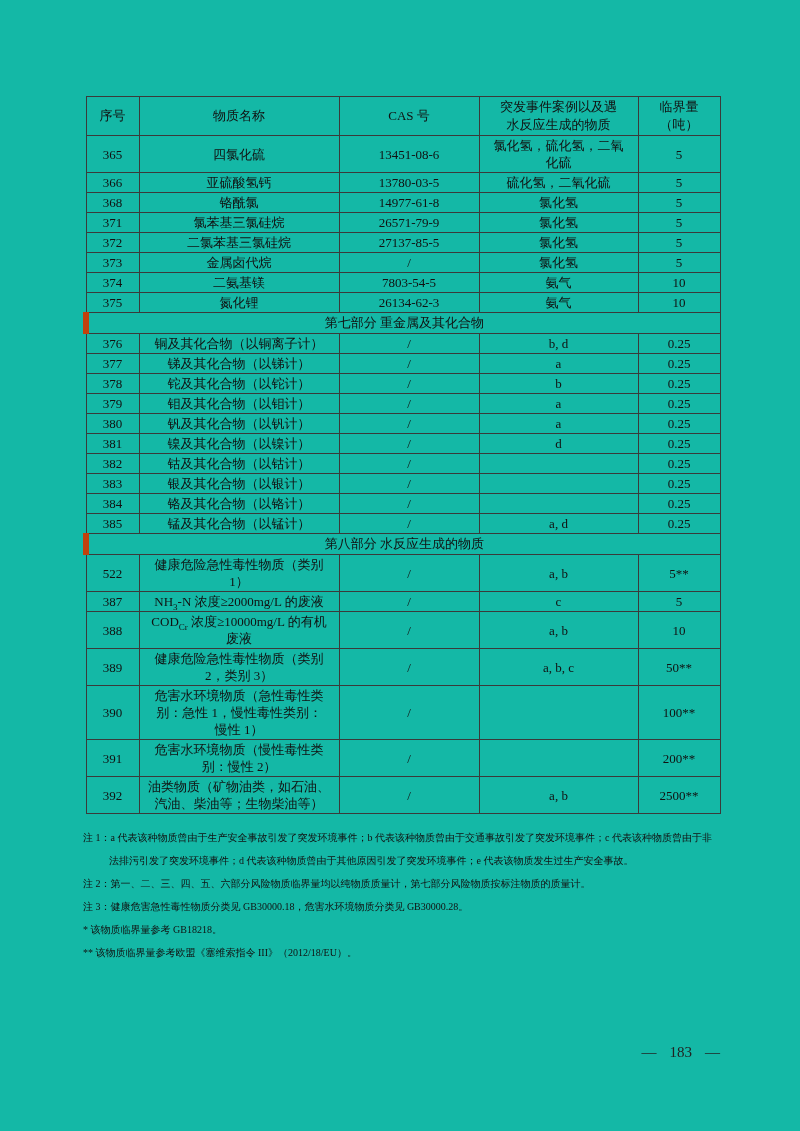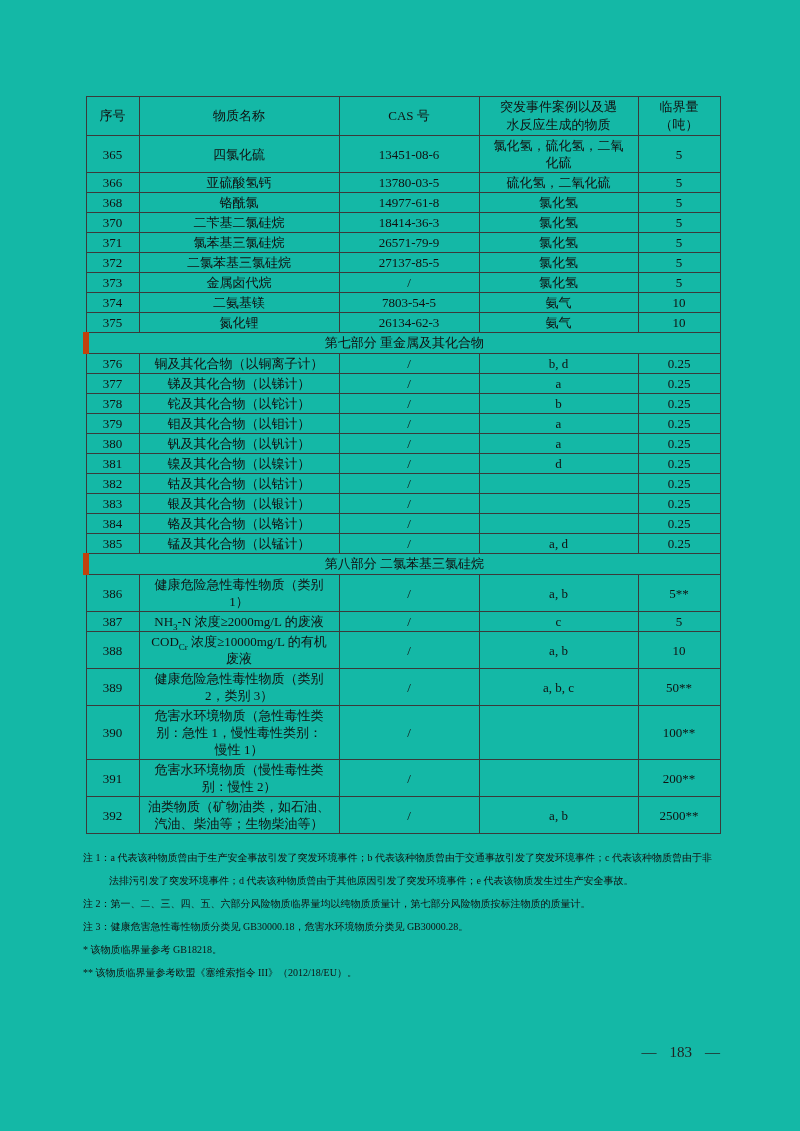--- a/index.html
+++ b/index.html
@@ -89,27 +89,20 @@
             <td class="c-threshold">5</td>
           </tr>
           <tr>
             <td class="c-no">368</td>
             <td class="c-name">铬酰氯</td>
             <td class="c-cas">14977-61-8</td>
             <td class="c-events">氯化氢</td>
             <td class="c-threshold">5</td>
           </tr>
           <tr>
-            <td class="c-no">370</td>
-            <td class="c-name">二苄基二氯硅烷</td>
-            <td class="c-cas">18414-36-3</td>
-            <td class="c-events">氯化氢</td>
-            <td class="c-threshold">5</td>
-          </tr>
-          <tr>
             <td class="c-no">371</td>
             <td class="c-name">氯苯基三氯硅烷</td>
             <td class="c-cas">26571-79-9</td>
             <td class="c-events">氯化氢</td>
             <td class="c-threshold">5</td>
           </tr>
           <tr>
             <td class="c-no">372</td>
             <td class="c-name">二氯苯基三氯硅烷</td>
             <td class="c-cas">27137-85-5</td>
@@ -204,24 +197,24 @@
             <td class="c-threshold">0.25</td>
           </tr>
           <tr>
             <td class="c-no">385</td>
             <td class="c-name">锰及其化合物（以锰计）</td>
             <td class="c-cas">/</td>
             <td class="c-events">a, d</td>
             <td class="c-threshold">0.25</td>
           </tr>
           <tr class="section-row">
-            <td colspan="5">第八部分 二氯苯基三氯硅烷</td>
-          </tr>
-          <tr>
-            <td class="c-no">386</td>
+            <td colspan="5">第八部分 水反应生成的物质</td>
+          </tr>
+          <tr>
+            <td class="c-no">522</td>
             <td class="c-name">健康危险急性毒性物质（类别<br>1）</td>
             <td class="c-cas">/</td>
             <td class="c-events">a, b</td>
             <td class="c-threshold">5**</td>
           </tr>
           <tr>
             <td class="c-no">387</td>
             <td class="c-name">NH<sub>3</sub>-N 浓度≥2000mg/L 的废液</td>
             <td class="c-cas">/</td>
             <td class="c-events">c</td>

